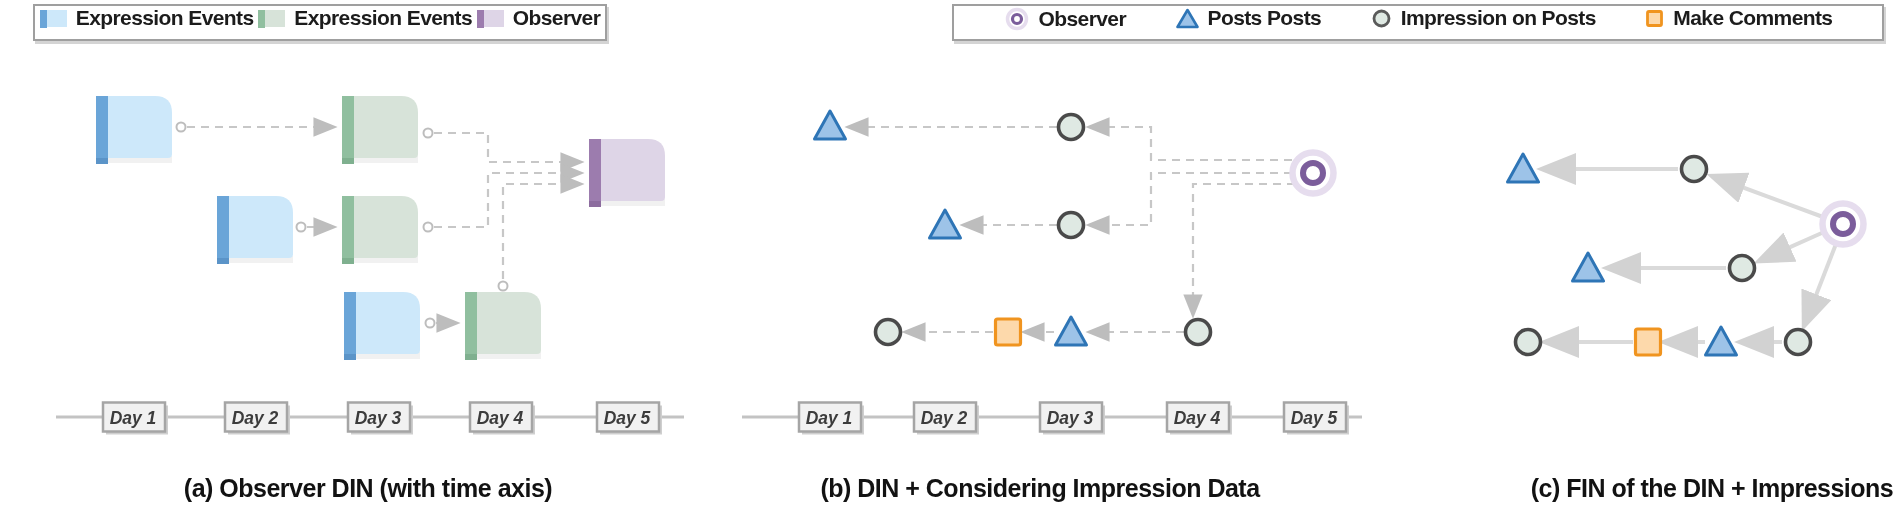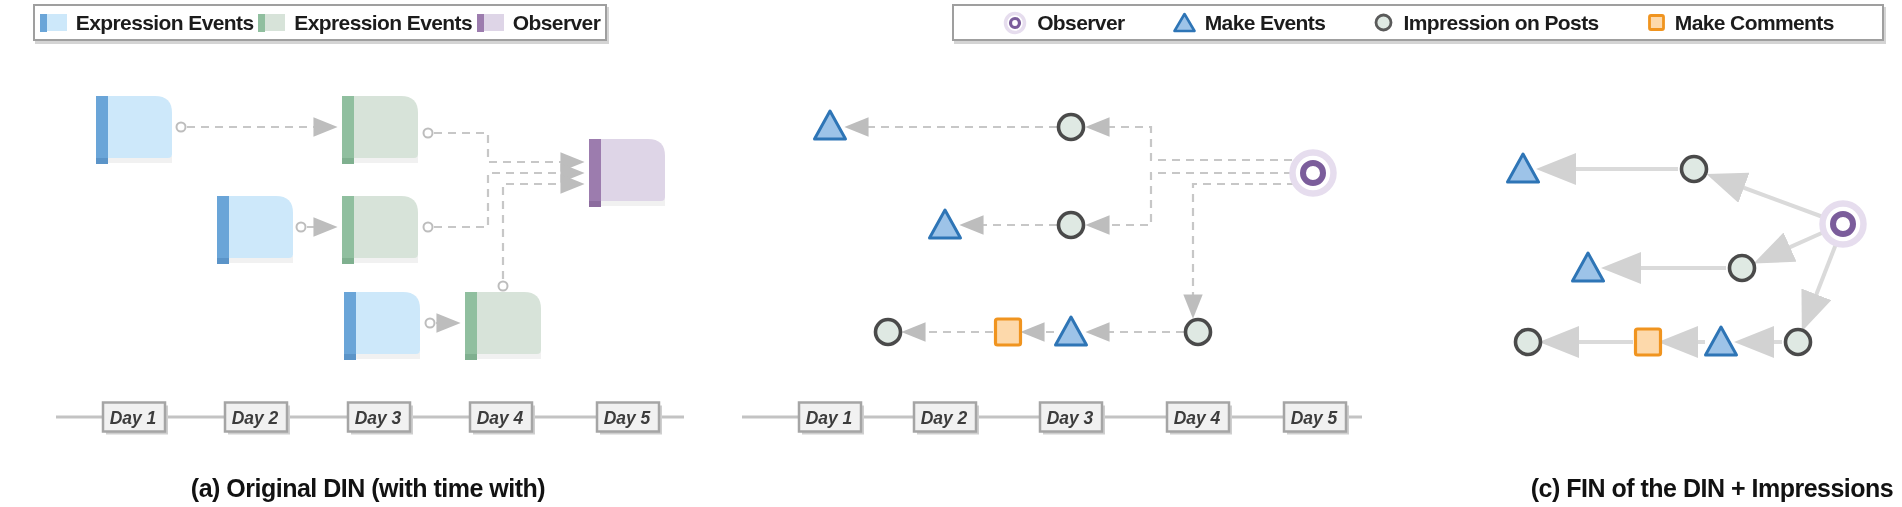--- a/index.html
+++ b/index.html
@@ -1,20 +1,20 @@
 <!DOCTYPE html>
 <html><head>
 <meta charset="utf-8">
 <style>
   html,body{margin:0;padding:0;background:#fff;}
   body{font-family:"Liberation Sans",sans-serif;}
   #figure{position:relative;width:1902px;height:507px;background:#fff;overflow:hidden;}
   #diagram-svg{position:absolute;left:0;top:0;}
   .legend{position:absolute;top:4px;height:37px;background:#fff;border:2.5px solid #9f9f9f;
-          box-shadow:2px 3px 0 #d4d4d4;display:flex;align-items:center;
+          box-shadow:2px 3px 0 #d4d4d4;display:flex;align-items:flex-start;
           justify-content:space-evenly;box-sizing:border-box;}
   #legend-left{left:33px;width:574px;}
   #legend-right{left:952px;width:932px;}
   .legend-item{display:flex;align-items:center;gap:9px;}
   .legend-item span{font-size:21px;font-weight:700;color:#1c1c1c;letter-spacing:-0.6px;white-space:nowrap;}
   .caption{position:absolute;top:474px;transform:translateX(-50%);font-size:25px;font-weight:700;
            color:#121212;letter-spacing:-0.5px;white-space:nowrap;}
   #cap-a{left:368px;}
   #cap-b{left:1040px;}
   #cap-c{left:1712px;}
@@ -218,31 +218,32 @@
         <svg width="26" height="26">
           <circle cx="13" cy="13" r="9.5" fill="#fff" stroke="#e6ddee" stroke-width="3.5"></circle>
           <circle cx="13" cy="13" r="4.5" fill="#fff" stroke="#7b5d9b" stroke-width="3.2"></circle>
         </svg>
         <span>Observer</span>
       </div>
       <div class="legend-item">
         <svg width="23" height="21">
           <path d="M11.5,2 L21.5,19 L1.5,19 Z" fill="#9dc3e8" stroke="#2e75b6" stroke-width="2.6" stroke-linejoin="round"></path>
         </svg>
-        <span>Make Events</span>
+        <span>Posts Posts</span>
       </div>
       <div class="legend-item">
         <svg width="21" height="21">
           <circle cx="10.5" cy="10.5" r="7.5" fill="#dfe9e3" stroke="#5a5a5a" stroke-width="2.8"></circle>
         </svg>
         <span>Impression on Posts</span>
       </div>
       <div class="legend-item">
         <svg width="19" height="19">
           <rect x="2.5" y="2.5" width="14" height="14" rx="1.5" fill="#fdd9ab" stroke="#f0941f" stroke-width="2.8"></rect>
         </svg>
         <span>Make Comments</span>
       </div>
     </div>
 
-  <div class="caption" id="cap-a">(a) Original DIN (with time with)</div>
+  <div class="caption" id="cap-a">(a) Observer DIN (with time axis)</div>
+  <div class="caption" id="cap-b">(b) DIN + Considering Impression Data</div>
   <div class="caption" id="cap-c">(c) FIN of the DIN + Impressions</div>
 </div>
 
 </body></html>

